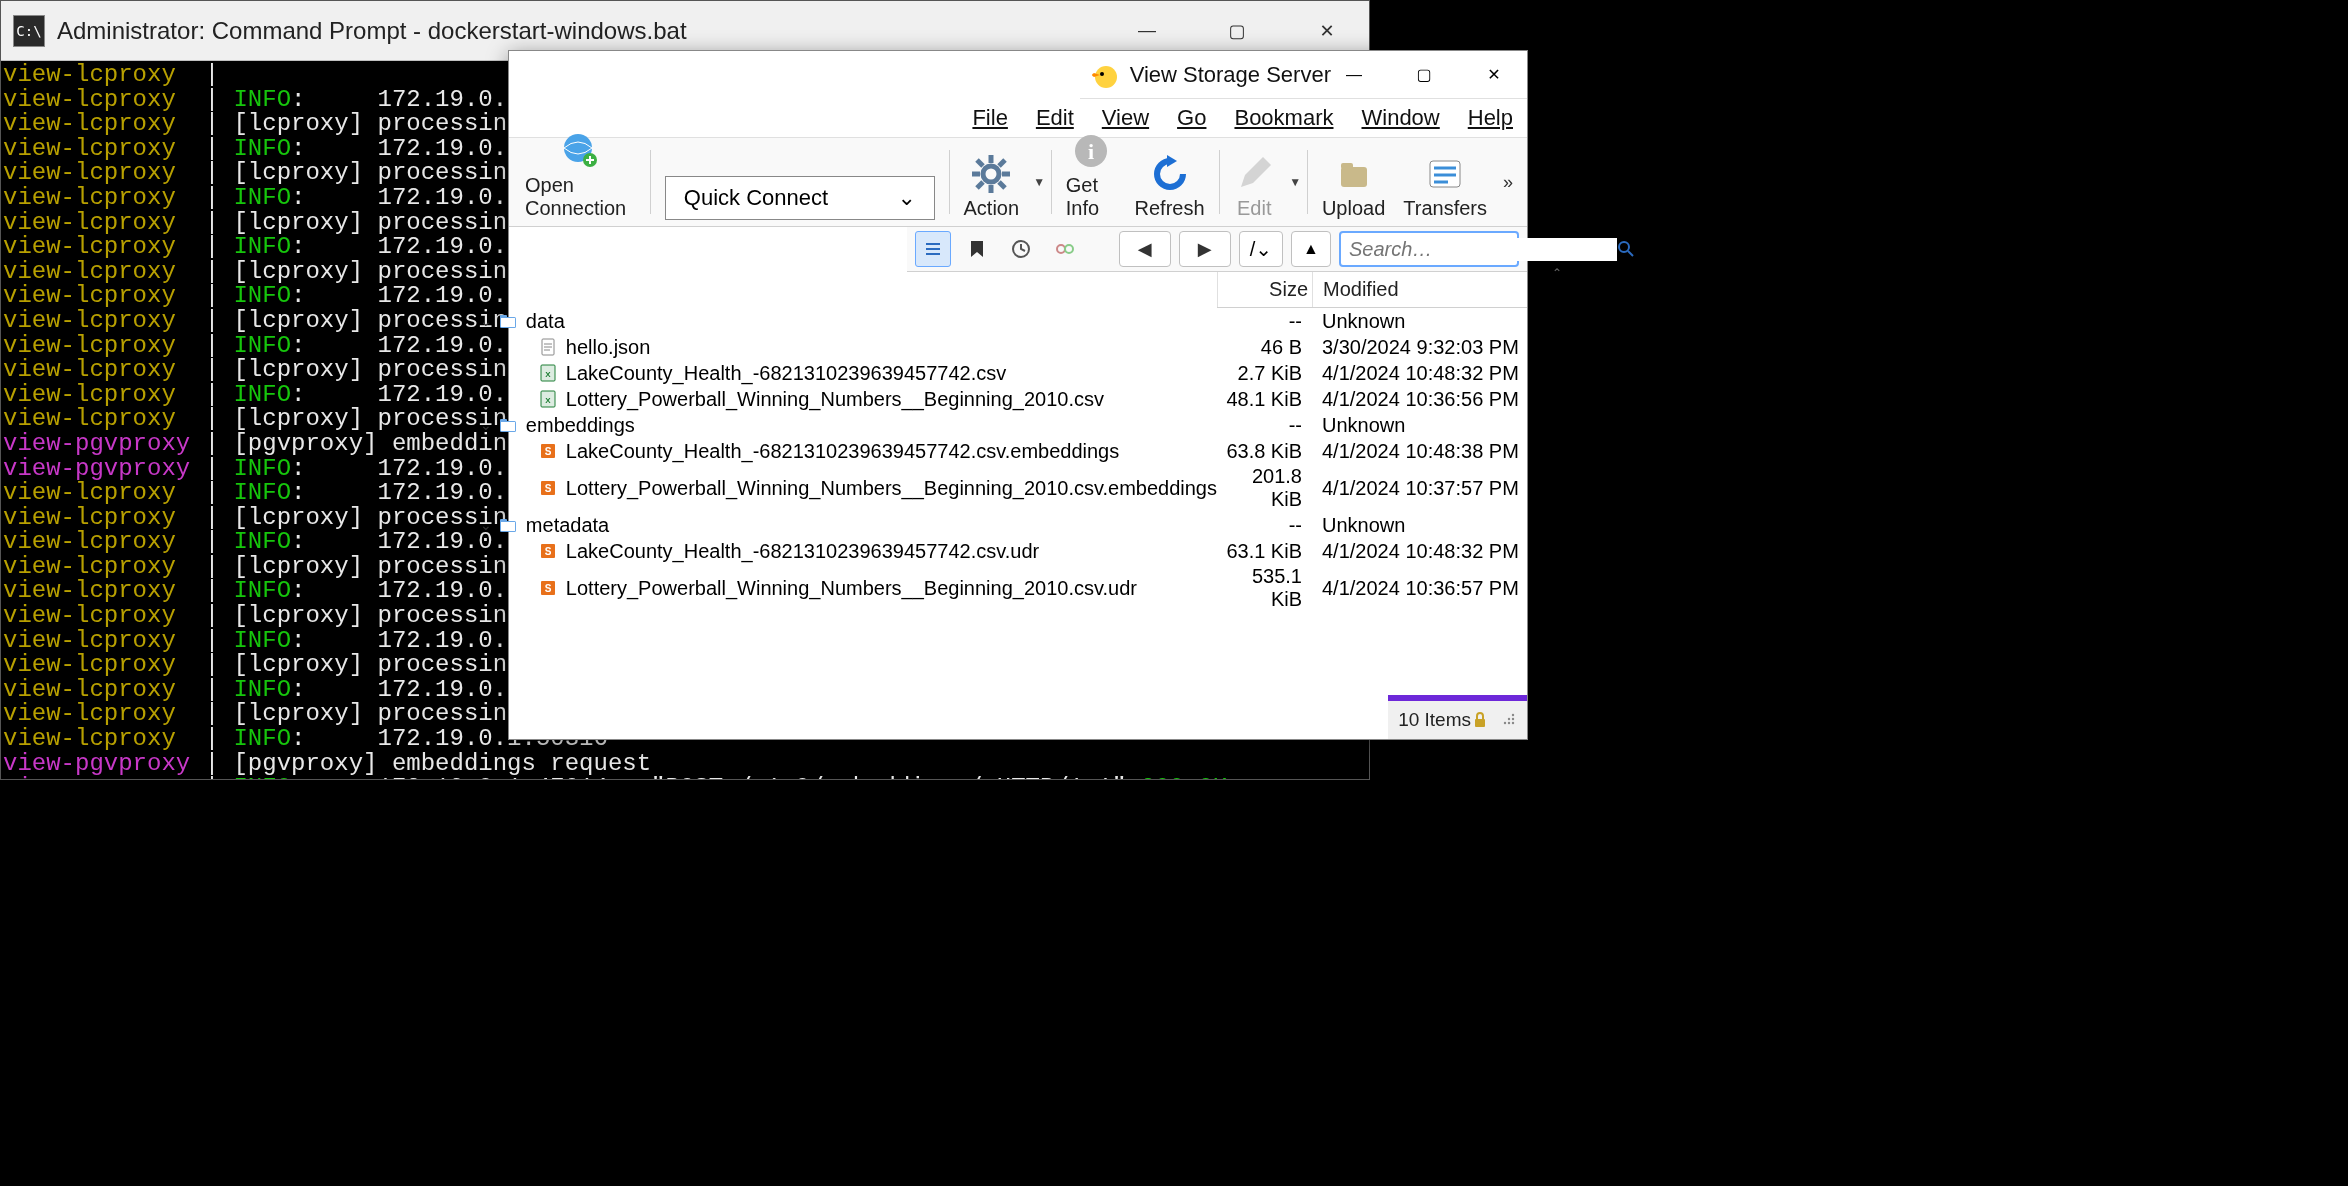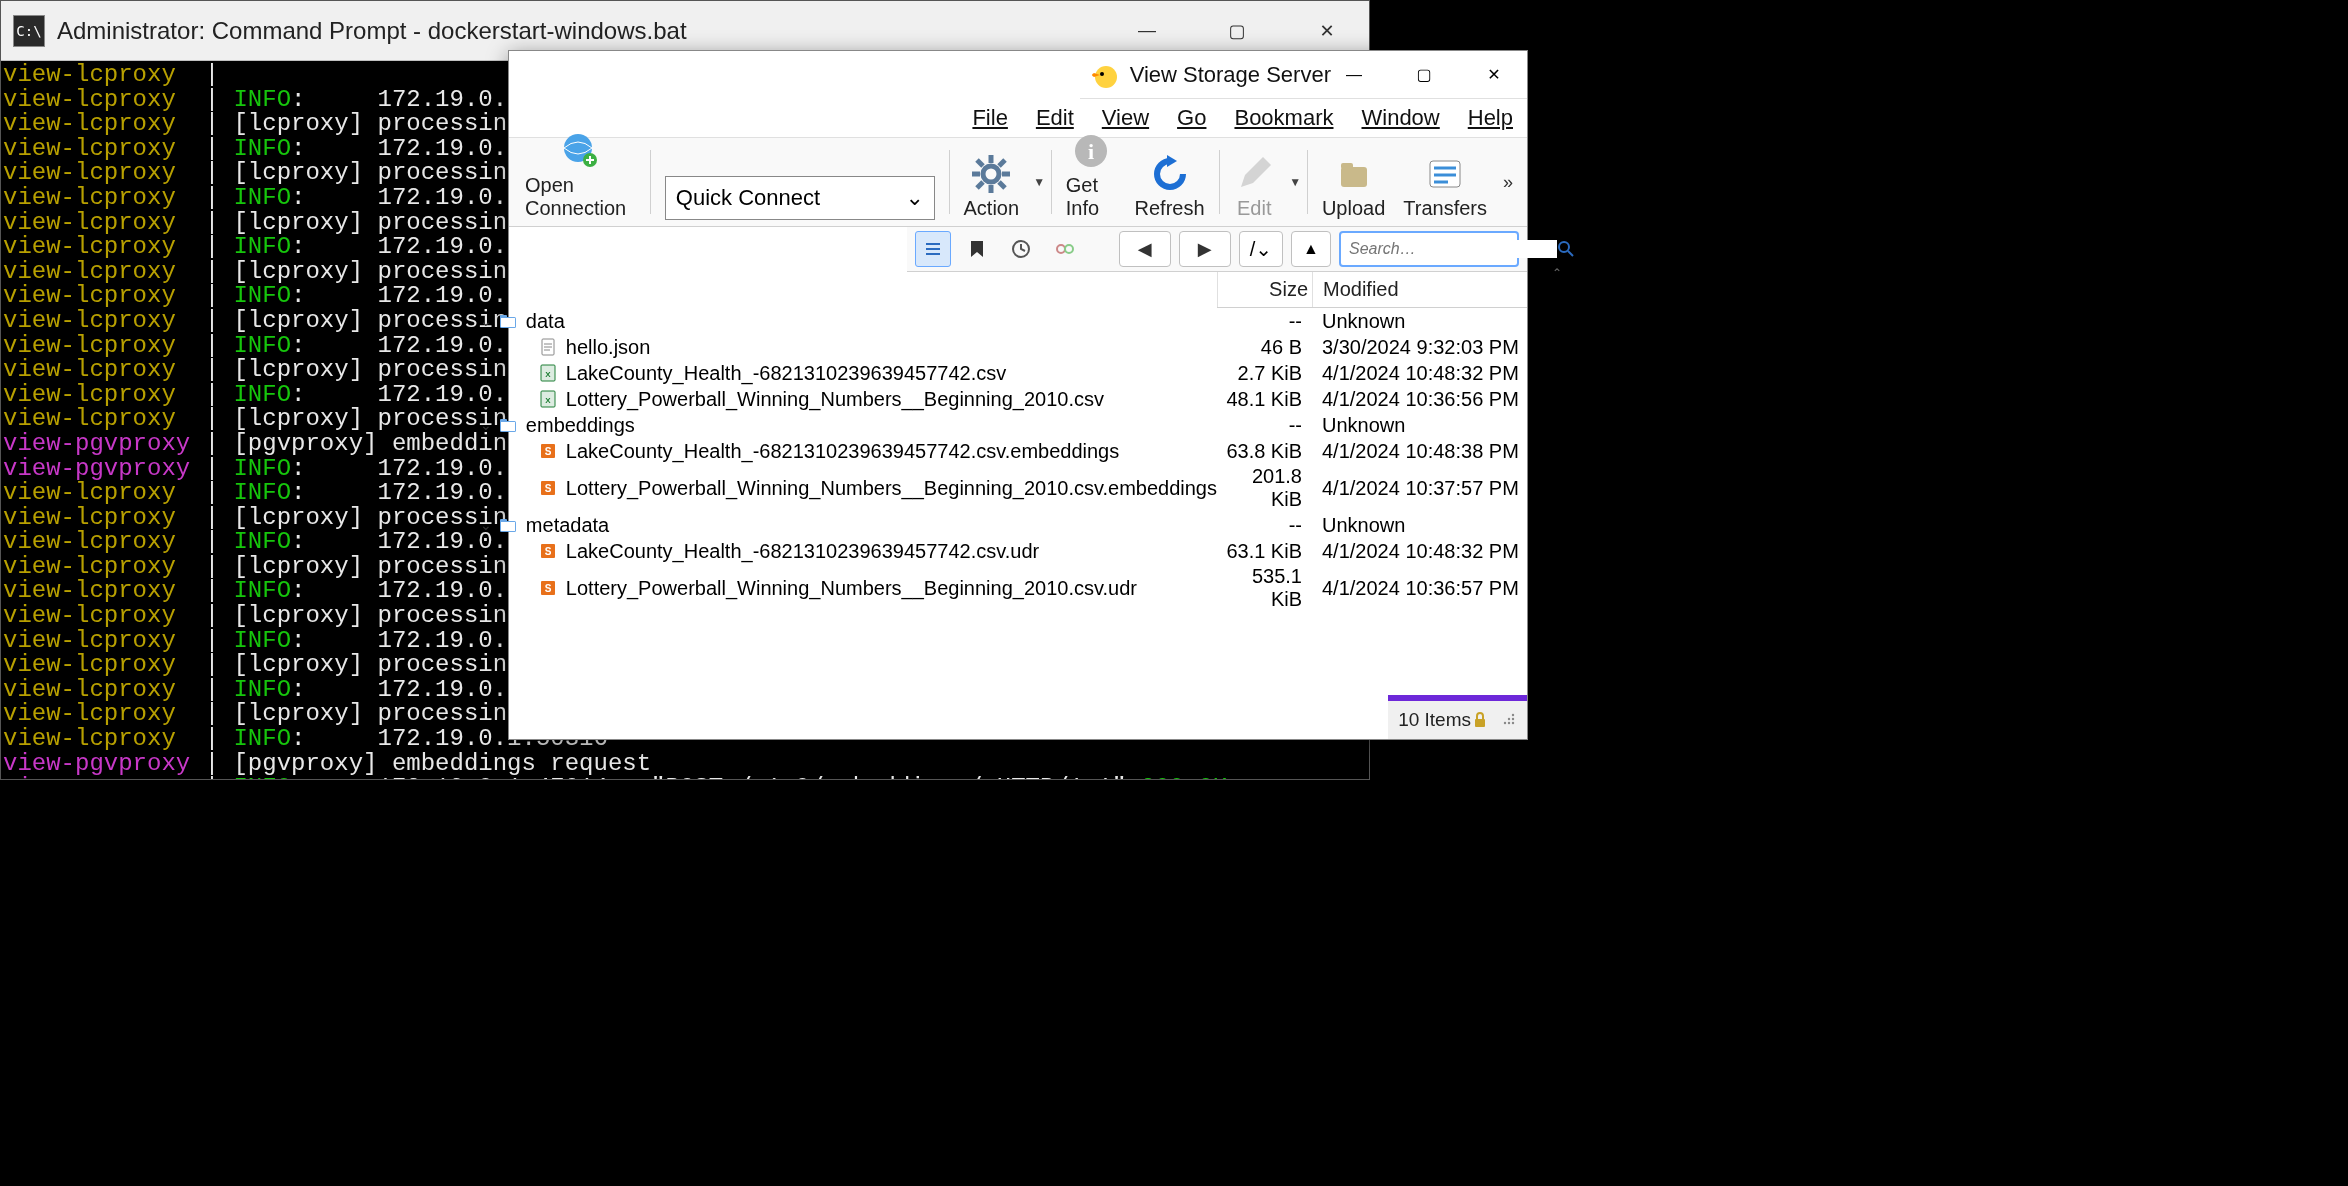--- a/index.html
+++ b/index.html
@@ -131,21 +131,21 @@
   }
   .tb-icon {
     width: 42px; height: 42px;
     display: flex; align-items: center; justify-content: center;
   }
   .tb-label { font-size: 20px; color: #222; margin-top: 2px; }
   .tb-label.dim { color: #999; }
   .quick-connect {
     height: 44px;
     font-size: 22px;
-    padding: 4px 10px;
+    padding: 4px 18px;
     border: 1px solid #888;
     background: #fff;
     min-width: 270px;
     display: flex; align-items: center; justify-content: space-between;
     cursor: pointer;
   }
   .tb-arrow-dd {
     font-size: 12px; color: #444; margin-left: 4px; align-self: center;
   }
   .tb-overflow { margin-left: auto; font-size: 18px; color: #333; padding: 0 6px; cursor: pointer; }
@@ -195,21 +195,21 @@
     border-radius: 4px;
     padding: 4px 8px;
     font-size: 20px;
     display: flex; align-items: center;
     background: #fff;
   }
   .pb-search input {
     border: none; outline: none;
     font-style: italic;
     color: #0369a1;
-    font-size: 16px;
+    font-size: 20px;
     flex: 1;
   }
 
   .fw-columns {
     position: relative;
     display: flex;
     font-size: 20px;
     border-bottom: 1px solid #d0d0d0;
     color: #222;
     background: #fff;

